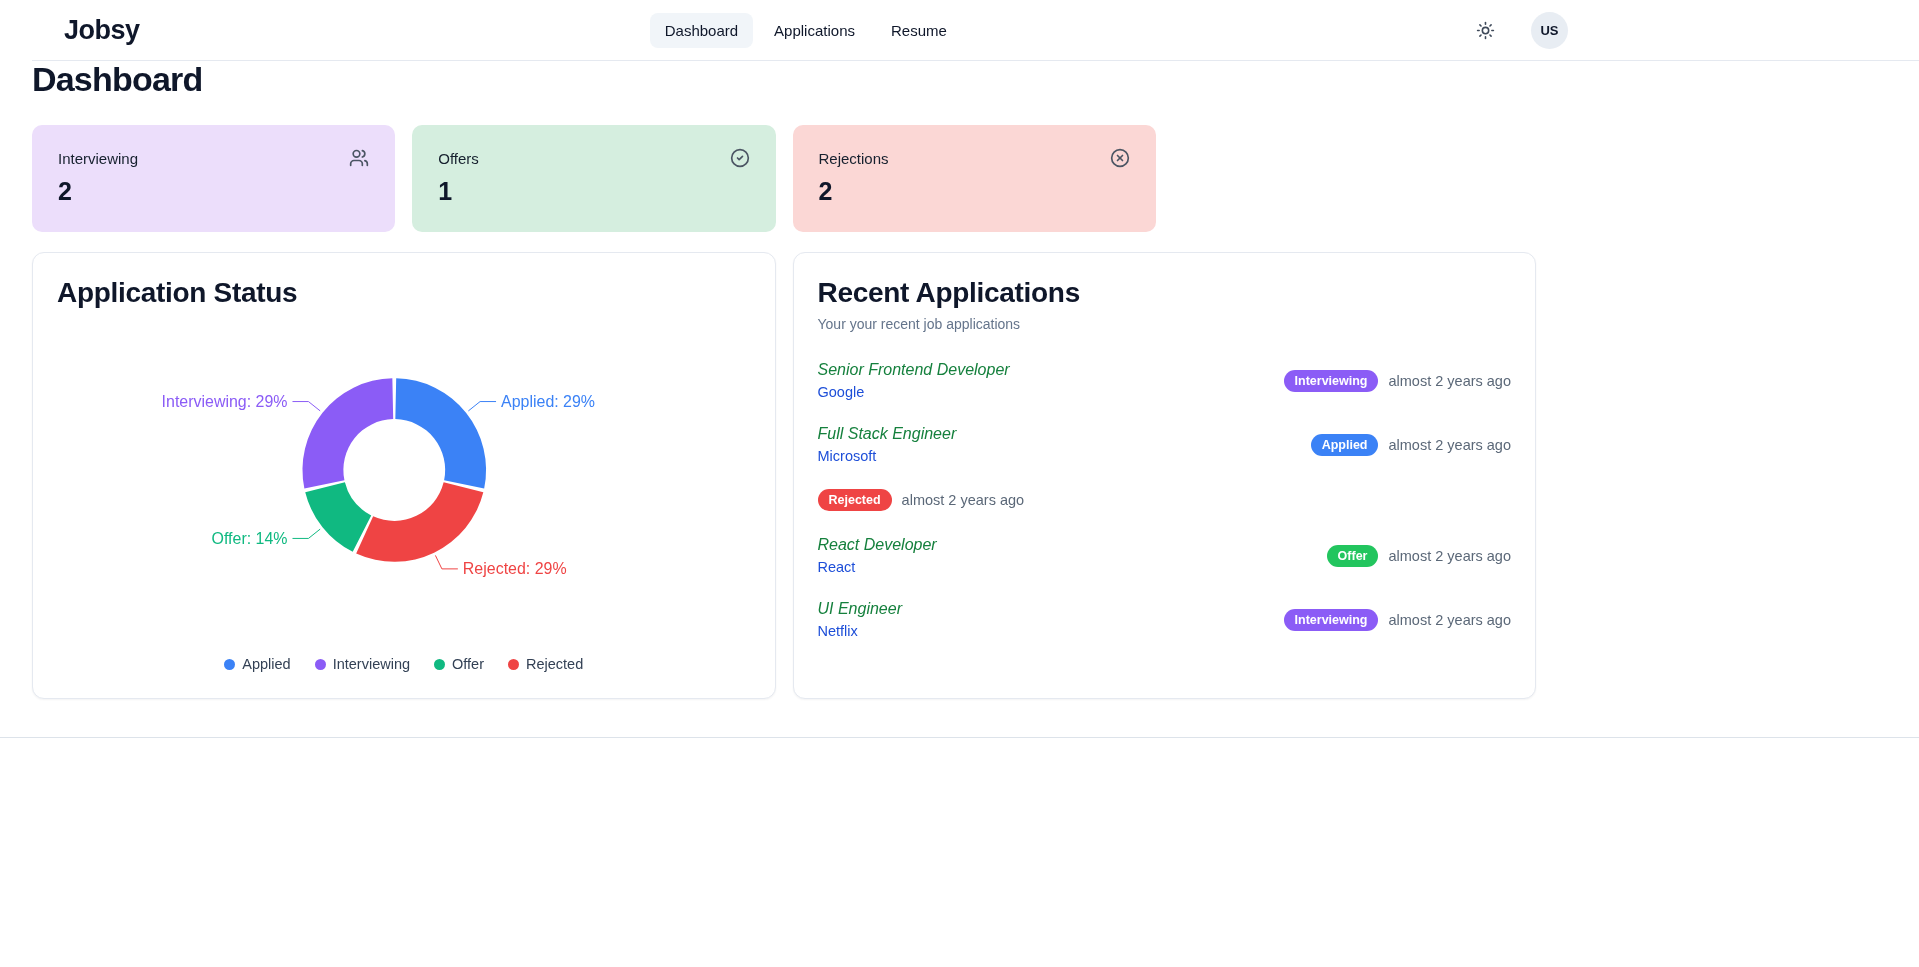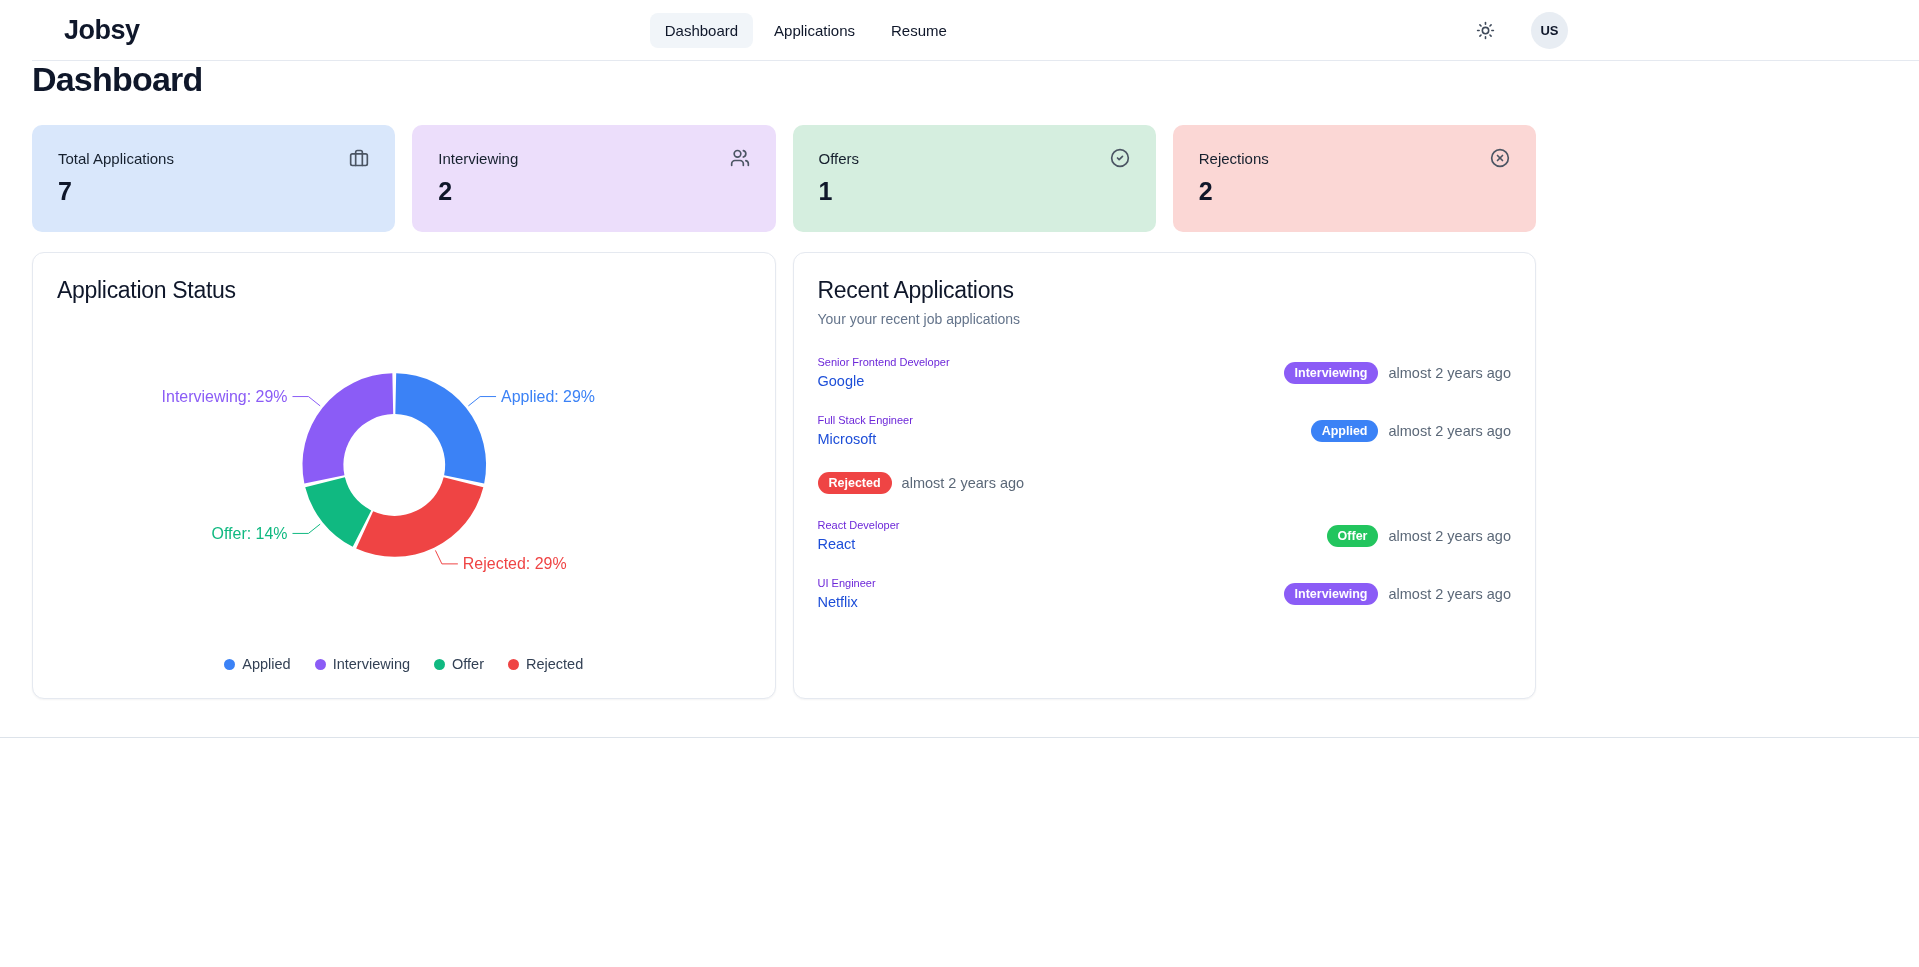--- a/index.html
+++ b/index.html
@@ -33,36 +33,36 @@
   .stats { display:grid; grid-template-columns:repeat(4,1fr); gap:17px; margin-top:27px; }
   .stat-card { border-radius:10px; padding:25px 26px; height:107px; }
   .stat-top { display:flex; align-items:flex-start; justify-content:space-between; }
   .stat-label { font-size:15px; font-weight:500; color:#16202e; }
   .stat-icon { color:#4b5563; display:flex; margin-top:-2px; }
   .stat-value { font-size:25px; font-weight:700; margin-top:9px; }
 
   
   .panels { display:grid; grid-template-columns:1fr 1fr; gap:17px; margin-top:20px; }
   .panel-card { border:1px solid #e5e9f0; border-radius:12px; background:#fff; box-shadow:0 1px 2px rgba(15,23,42,0.05); padding:24px; min-height:447px; display:flex; flex-direction:column; }
-  .card-title { font-size:23px; font-weight:400; letter-spacing:-0.3px; }
+  .card-title { font-size:28px; font-weight:700; letter-spacing:-0.3px; }
   .card-subtitle { font-size:14px; color:#64748b; margin-top:7px; }
 
   
   .chart-wrap { margin-top:8px; }
   #donut-svg { display:block; width:100%; height:300px; }
   #donut-svg text { font-family:"Liberation Sans", sans-serif; }
   .legend { display:flex; justify-content:center; align-items:center; gap:24px; margin-top:auto; padding-bottom:2px; }
   .legend-item { display:flex; align-items:center; gap:7px; }
   .legend-dot { width:11px; height:11px; border-radius:50%; flex:none; }
   .legend-label { font-size:14.5px; color:#334155; }
 
   
   .recent-list { margin-top:4px; }
   .recent-row { display:flex; align-items:center; justify-content:space-between; margin-top:25px; }
-  .recent-role { font-size:11px; font-weight:500; color:#6d28d9; }
+  .recent-role { font-size:16px; font-weight:500; color:#15803d;font-style:italic; }
   .recent-company { font-size:14.5px; color:#1d4ed8; margin-top:5px; }
   .recent-right { display:flex; align-items:center; gap:10px; }
   .badge { font-size:12.5px; font-weight:700; color:#fff; padding:4px 11px; border-radius:999px; white-space:nowrap; }
   .recent-time { font-size:14.5px; color:#5b6878; white-space:nowrap; }
 
   .bottom-line { border-top:1px solid #dde3ea; width:100%; margin-top:38px; }
 </style>
 </head>
 <body>
 
@@ -92,32 +92,20 @@
       </button>
       <div class="avatar">US</div>
     </div>
   </div>
 </header>
 
 <main class="container">
   <h1>Dashboard</h1>
 
   <section class="stats">
-    <div class="stat-card" style="background-color: rgb(217, 231, 251);">
-      <div class="stat-top">
-        <span class="stat-label">Total Applications</span>
-        <span class="stat-icon">
-          <svg width="20" height="20" viewBox="0 0 24 24" fill="none" stroke="currentColor" stroke-width="2" stroke-linecap="round" stroke-linejoin="round">
-              <rect width="20" height="14" x="2" y="7" rx="2" ry="2"></rect>
-              <path d="M16 21V5a2 2 0 0 0-2-2h-4a2 2 0 0 0-2 2v16"></path>
-            </svg>
-        </span>
-      </div>
-      <div class="stat-value">7</div>
-    </div>
 
     <div class="stat-card" style="background-color: rgb(236, 222, 251);">
       <div class="stat-top">
         <span class="stat-label">Interviewing</span>
         <span class="stat-icon">
           <svg width="20" height="20" viewBox="0 0 24 24" fill="none" stroke="currentColor" stroke-width="2" stroke-linecap="round" stroke-linejoin="round">
               <path d="M16 21v-2a4 4 0 0 0-4-4H6a4 4 0 0 0-4 4v2"></path>
               <circle cx="9" cy="7" r="4"></circle>
               <path d="M22 21v-2a4 4 0 0 0-3-3.87"></path>
               <path d="M16 3.13a4 4 0 0 1 0 7.75"></path>

